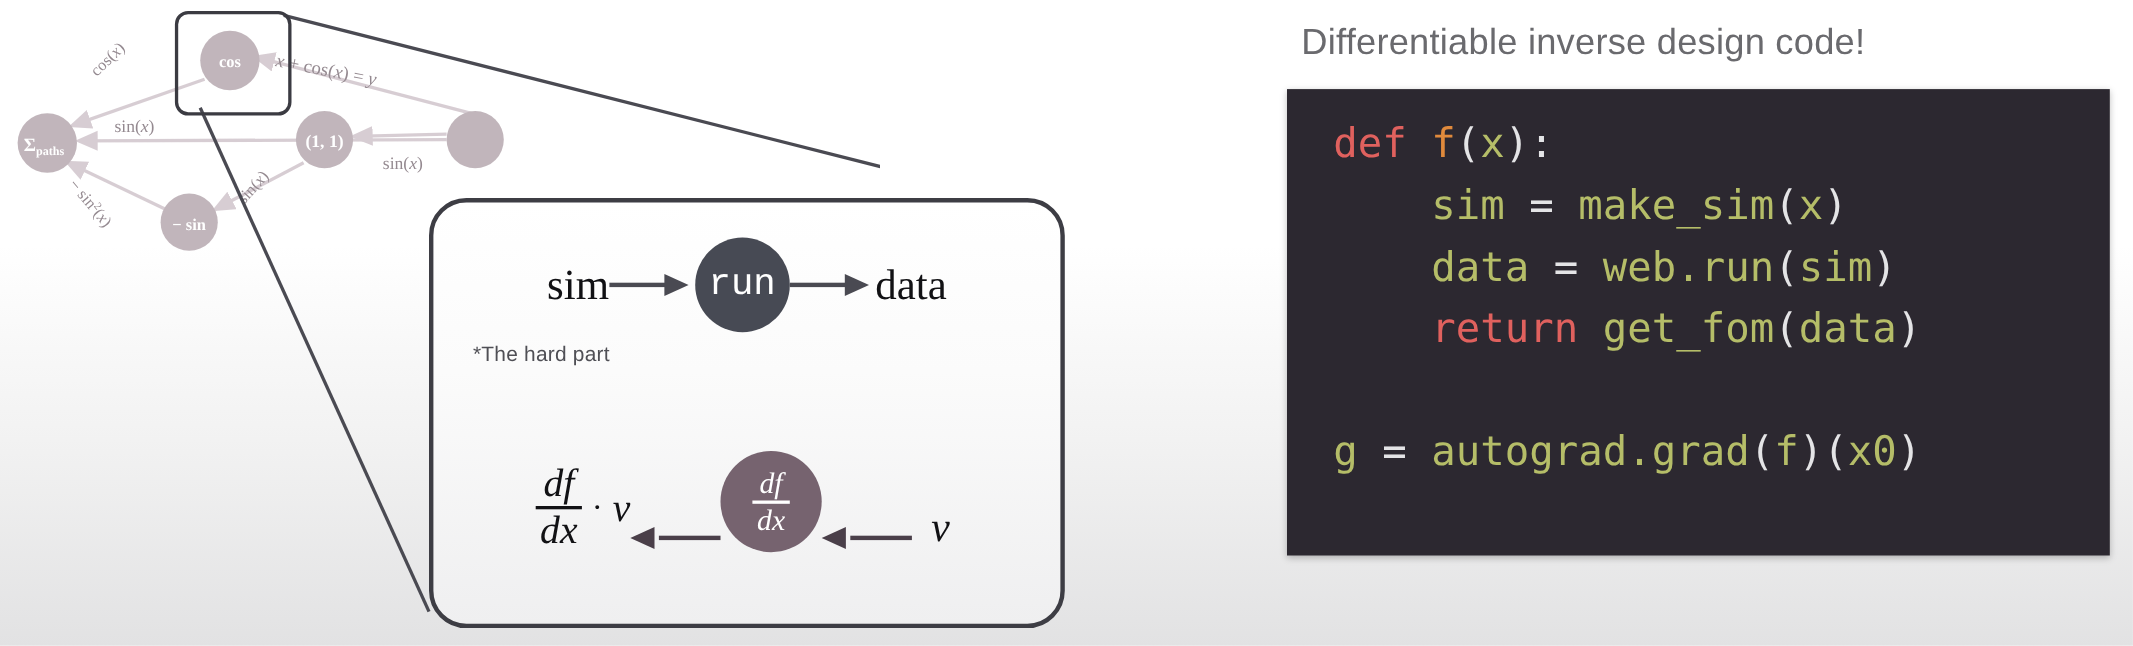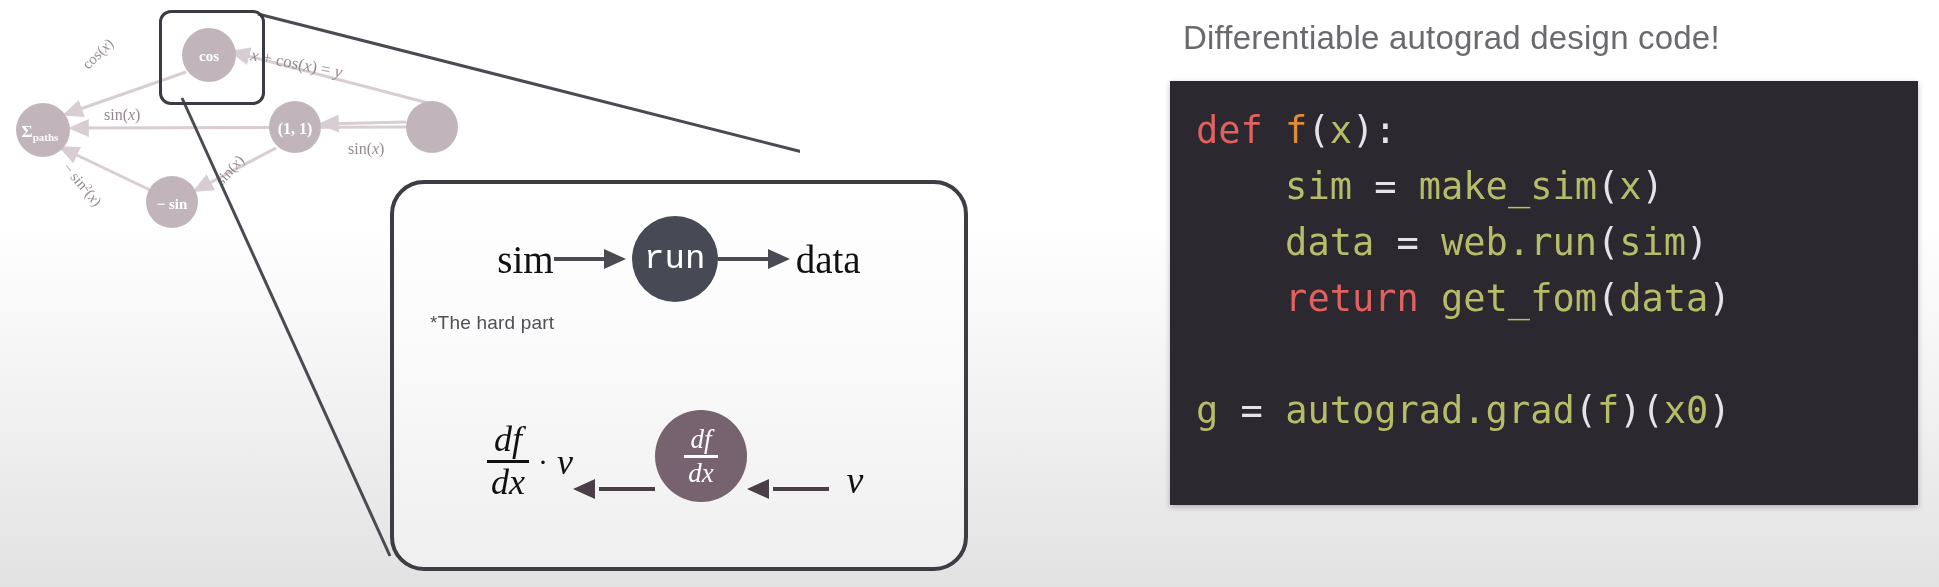--- a/index.html
+++ b/index.html
@@ -219,21 +219,21 @@
     box-shadow: 0 2px 6px rgba(0,0,0,0.25);
     padding: 22px 0 0 0;
     box-sizing: border-box;
     overflow: hidden;
   }
   #code-lines {
     font-family: "DejaVu Sans Mono", monospace;
     font-size: 37px;
     line-height: 56px;
     white-space: pre;
-    padding-left: 26px;
+    padding-left: 42px;
   }
   .code-line { white-space: pre; }
   .tok-kw   { color: #e0615e; }
   .tok-fn   { color: #e08a3c; }
   .tok-var  { color: #b5bd68; }
   .tok-pun  { color: #e4e4e6; }
 </style>
 </head>
 <body>
 
@@ -323,17 +323,17 @@
         <span class="den">dx</span>
       </span>
     </span>
 
     <span class="arrow-left"></span>
 
     <span class="v-term">v</span>
   </div>
 </div>
 
-<div id="code-title" class="abs">Differentiable autograd design code!</div>
+<div id="code-title" class="abs">Differentiable inverse design code!</div>
 
 <div id="code-block" class="abs">
   <div id="code-lines"><div class="code-line"><span class="tok-kw">def </span><span class="tok-fn">f</span><span class="tok-pun">(</span><span class="tok-var">x</span><span class="tok-pun">):</span></div><div class="code-line"><span class="tok-pun">    </span><span class="tok-var">sim </span><span class="tok-pun">= </span><span class="tok-var">make_sim</span><span class="tok-pun">(</span><span class="tok-var">x</span><span class="tok-pun">)</span></div><div class="code-line"><span class="tok-pun">    </span><span class="tok-var">data </span><span class="tok-pun">= </span><span class="tok-var">web.run</span><span class="tok-pun">(</span><span class="tok-var">sim</span><span class="tok-pun">)</span></div><div class="code-line"><span class="tok-pun">    </span><span class="tok-kw">return </span><span class="tok-var">get_fom</span><span class="tok-pun">(</span><span class="tok-var">data</span><span class="tok-pun">)</span></div><div class="code-line"><span class="tok-pun"> </span></div><div class="code-line"><span class="tok-var">g </span><span class="tok-pun">= </span><span class="tok-var">autograd.grad</span><span class="tok-pun">(</span><span class="tok-var">f</span><span class="tok-pun">)(</span><span class="tok-var">x0</span><span class="tok-pun">)</span></div></div>
 </div>
 
 </body></html>

